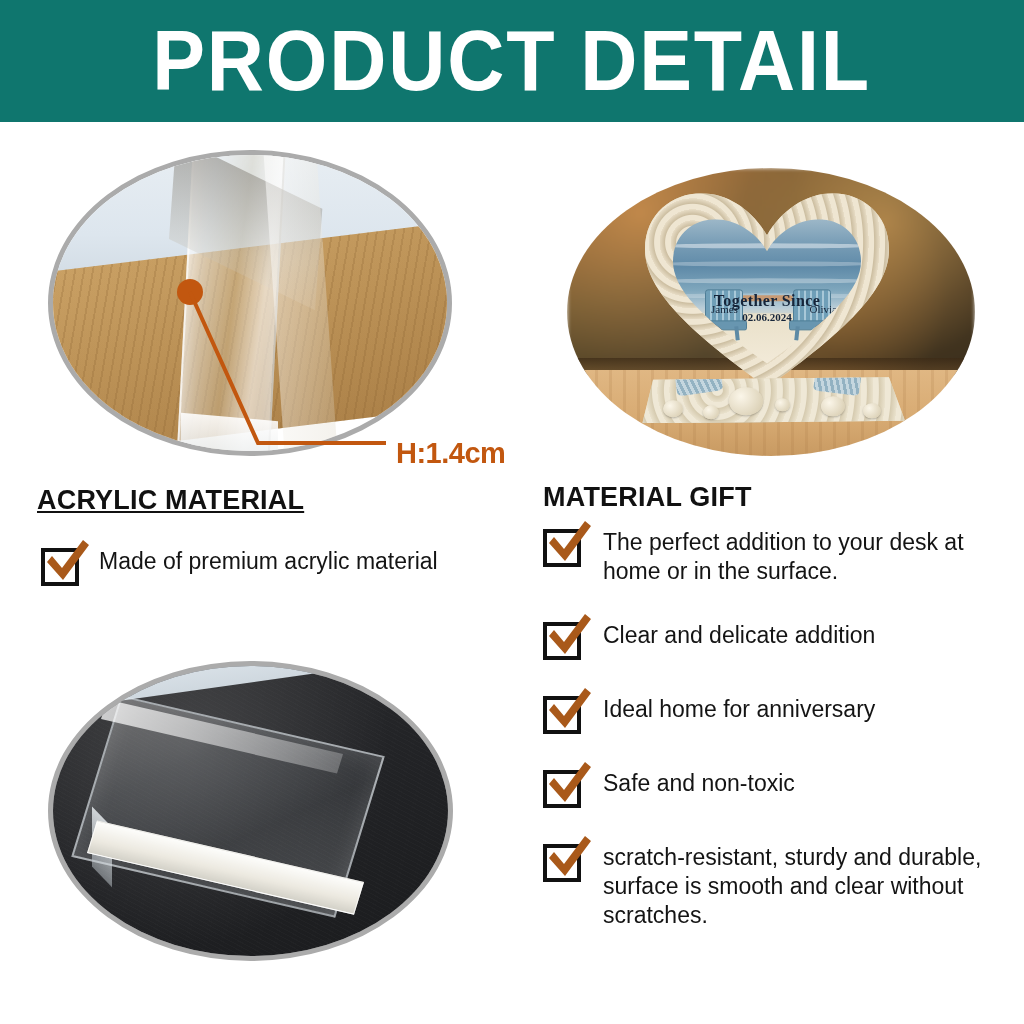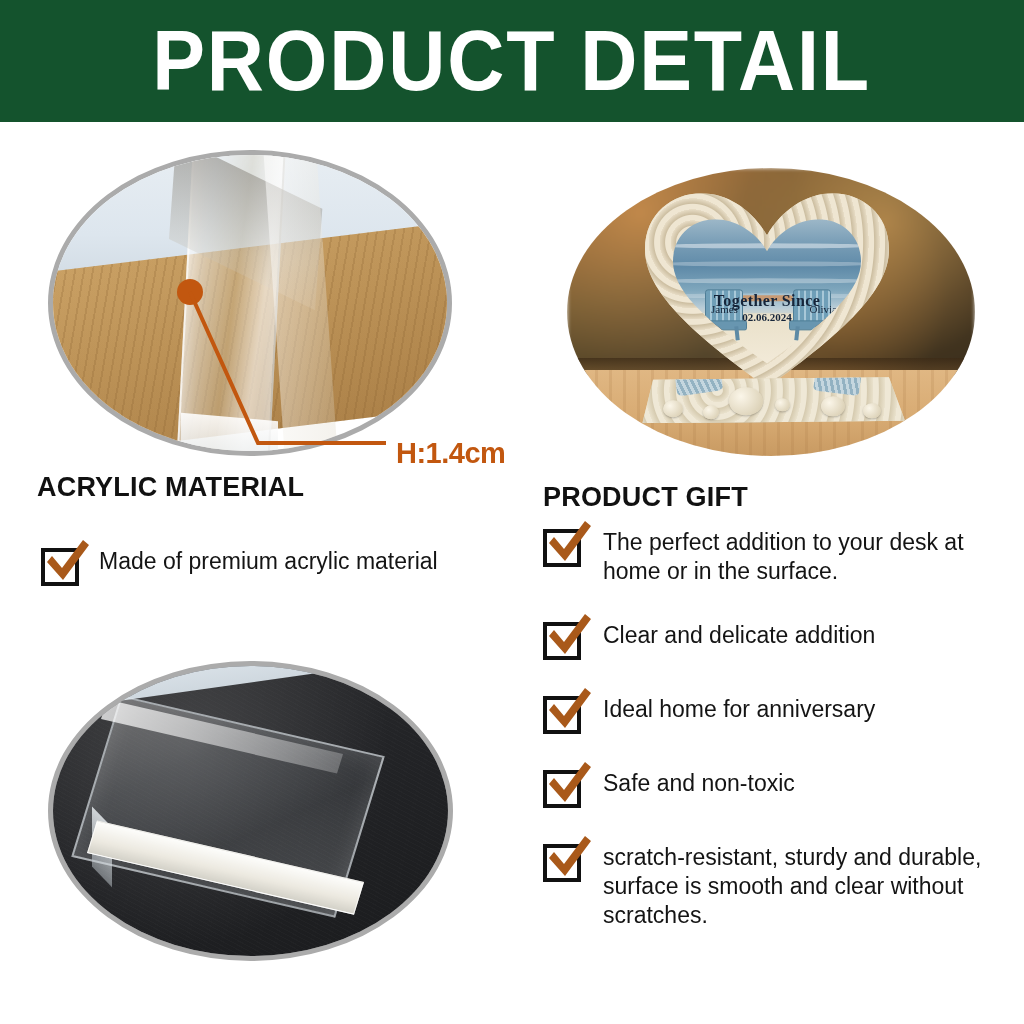--- a/index.html
+++ b/index.html
@@ -15,21 +15,21 @@
     font-family: "Liberation Sans", sans-serif;
     -webkit-font-smoothing: antialiased;
   }
 
   
   .banner {
     position: absolute;
     left: 0; top: 0;
     width: 1024px;
     height: 122px;
-    background: #14532d;
+    background: #0f766e;
     display: flex;
     align-items: center;
     justify-content: center;
   }
   .banner-title {
     color: #ffffff;
     font-family: "Liberation Sans Narrow", "Liberation Sans", sans-serif;
     font-weight: bold;
     font-size: 86px;
     line-height: 86px;
@@ -408,21 +408,21 @@
   }
 
   
   .section-title {
     position: absolute;
     font-weight: bold;
     font-size: 27px;
     letter-spacing: 0.2px;
     color: #111111;
   }
-  #title-acrylic { left: 37px; top: 472px; }
+  #title-acrylic { left: 37px; top: 485px; text-decoration: underline; }
   #title-gift    { left: 543px; top: 482px; }
 
   .feature-list { position: absolute; }
   #list-acrylic { left: 41px; top: 542px; width: 470px; }
   #list-gift    { left: 543px; top: 523px; width: 460px; }
 
   .feature-item {
     position: relative;
     display: flex;
     align-items: flex-start;
@@ -560,21 +560,21 @@
     <div class="checkbox">
       <div class="box"></div>
       <svg class="tick" viewBox="0 0 48 46">
         <polygon points="4,22 9,16 19,28 40,0 46,5 20,40" fill="#A9591A"></polygon>
       </svg>
     </div>
     <div class="feature-text">Made of premium acrylic material</div>
   </div>
 </div>
 
-<div class="section-title" id="title-gift">PRODUCT GIFT</div>
+<div class="section-title" id="title-gift">MATERIAL GIFT</div>
 
 <div class="feature-list" id="list-gift">
 
   <div class="feature-item">
     <div class="checkbox">
       <div class="box"></div>
       <svg class="tick" viewBox="0 0 48 46">
         <polygon points="4,22 9,16 19,28 40,0 46,5 20,40" fill="#A9591A"></polygon>
       </svg>
     </div>

